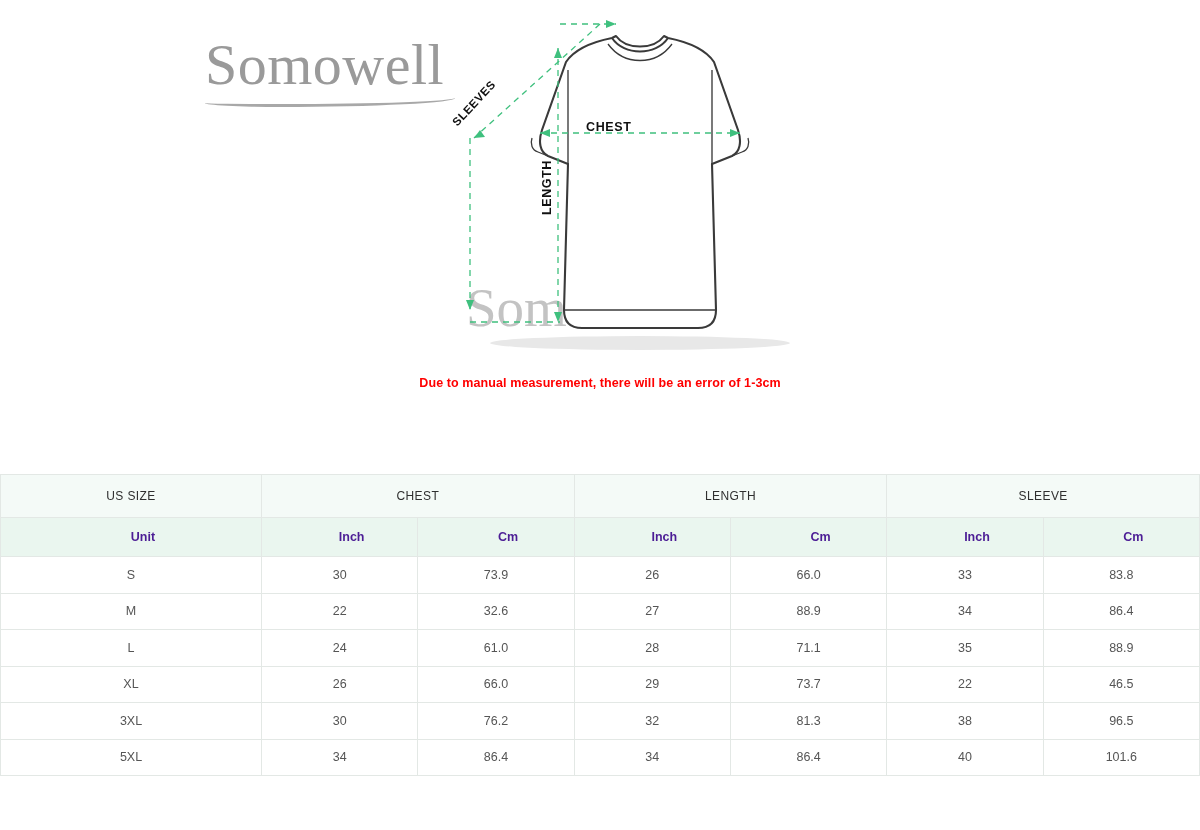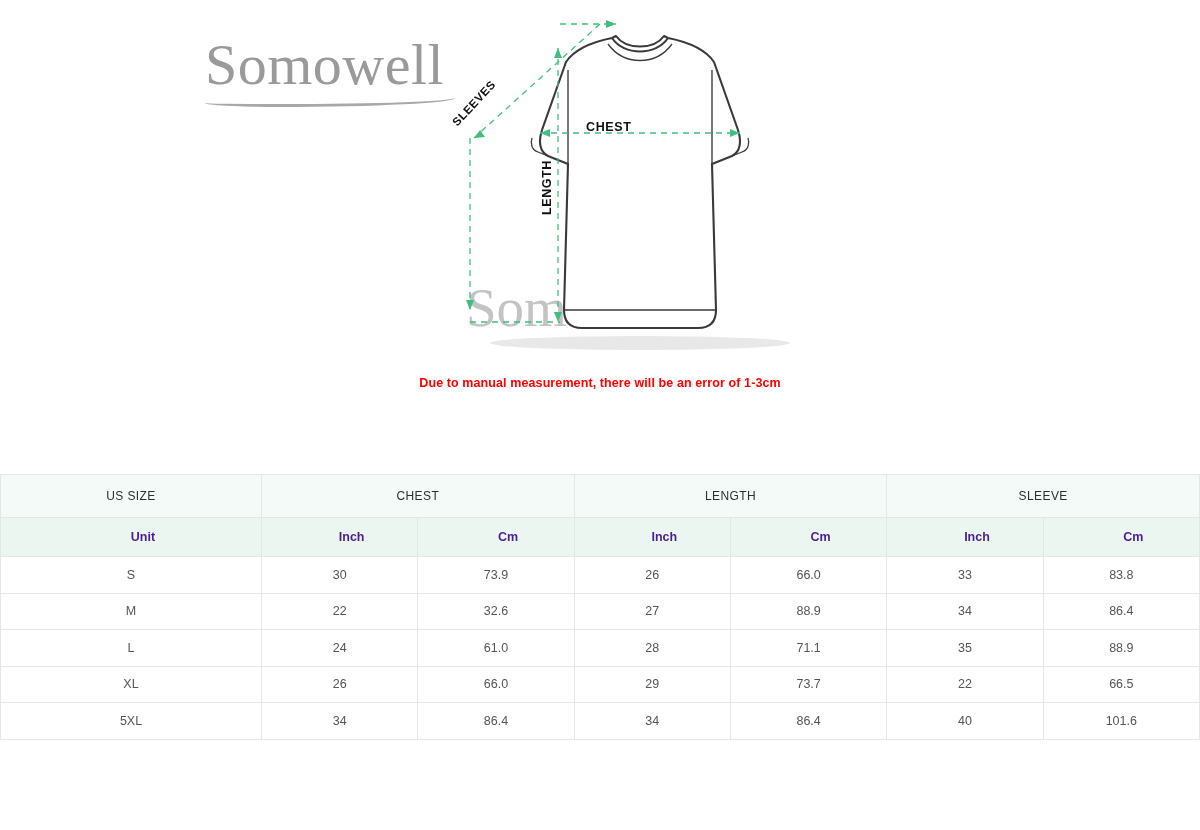--- a/index.html
+++ b/index.html
@@ -260,21 +260,30 @@
       <td>35</td>
       <td>88.9</td>
     </tr>
     <tr class="data-row">
       <td>XL</td>
       <td>26</td>
       <td>66.0</td>
       <td>29</td>
       <td>73.7</td>
       <td>22</td>
-      <td>66.5</td>
+      <td>46.5</td>
+    </tr>
+    <tr class="data-row">
+      <td>3XL</td>
+      <td>30</td>
+      <td>76.2</td>
+      <td>32</td>
+      <td>81.3</td>
+      <td>38</td>
+      <td>96.5</td>
     </tr>
     <tr class="data-row">
       <td>5XL</td>
       <td>34</td>
       <td>86.4</td>
       <td>34</td>
       <td>86.4</td>
       <td>40</td>
       <td>101.6</td>
     </tr>

